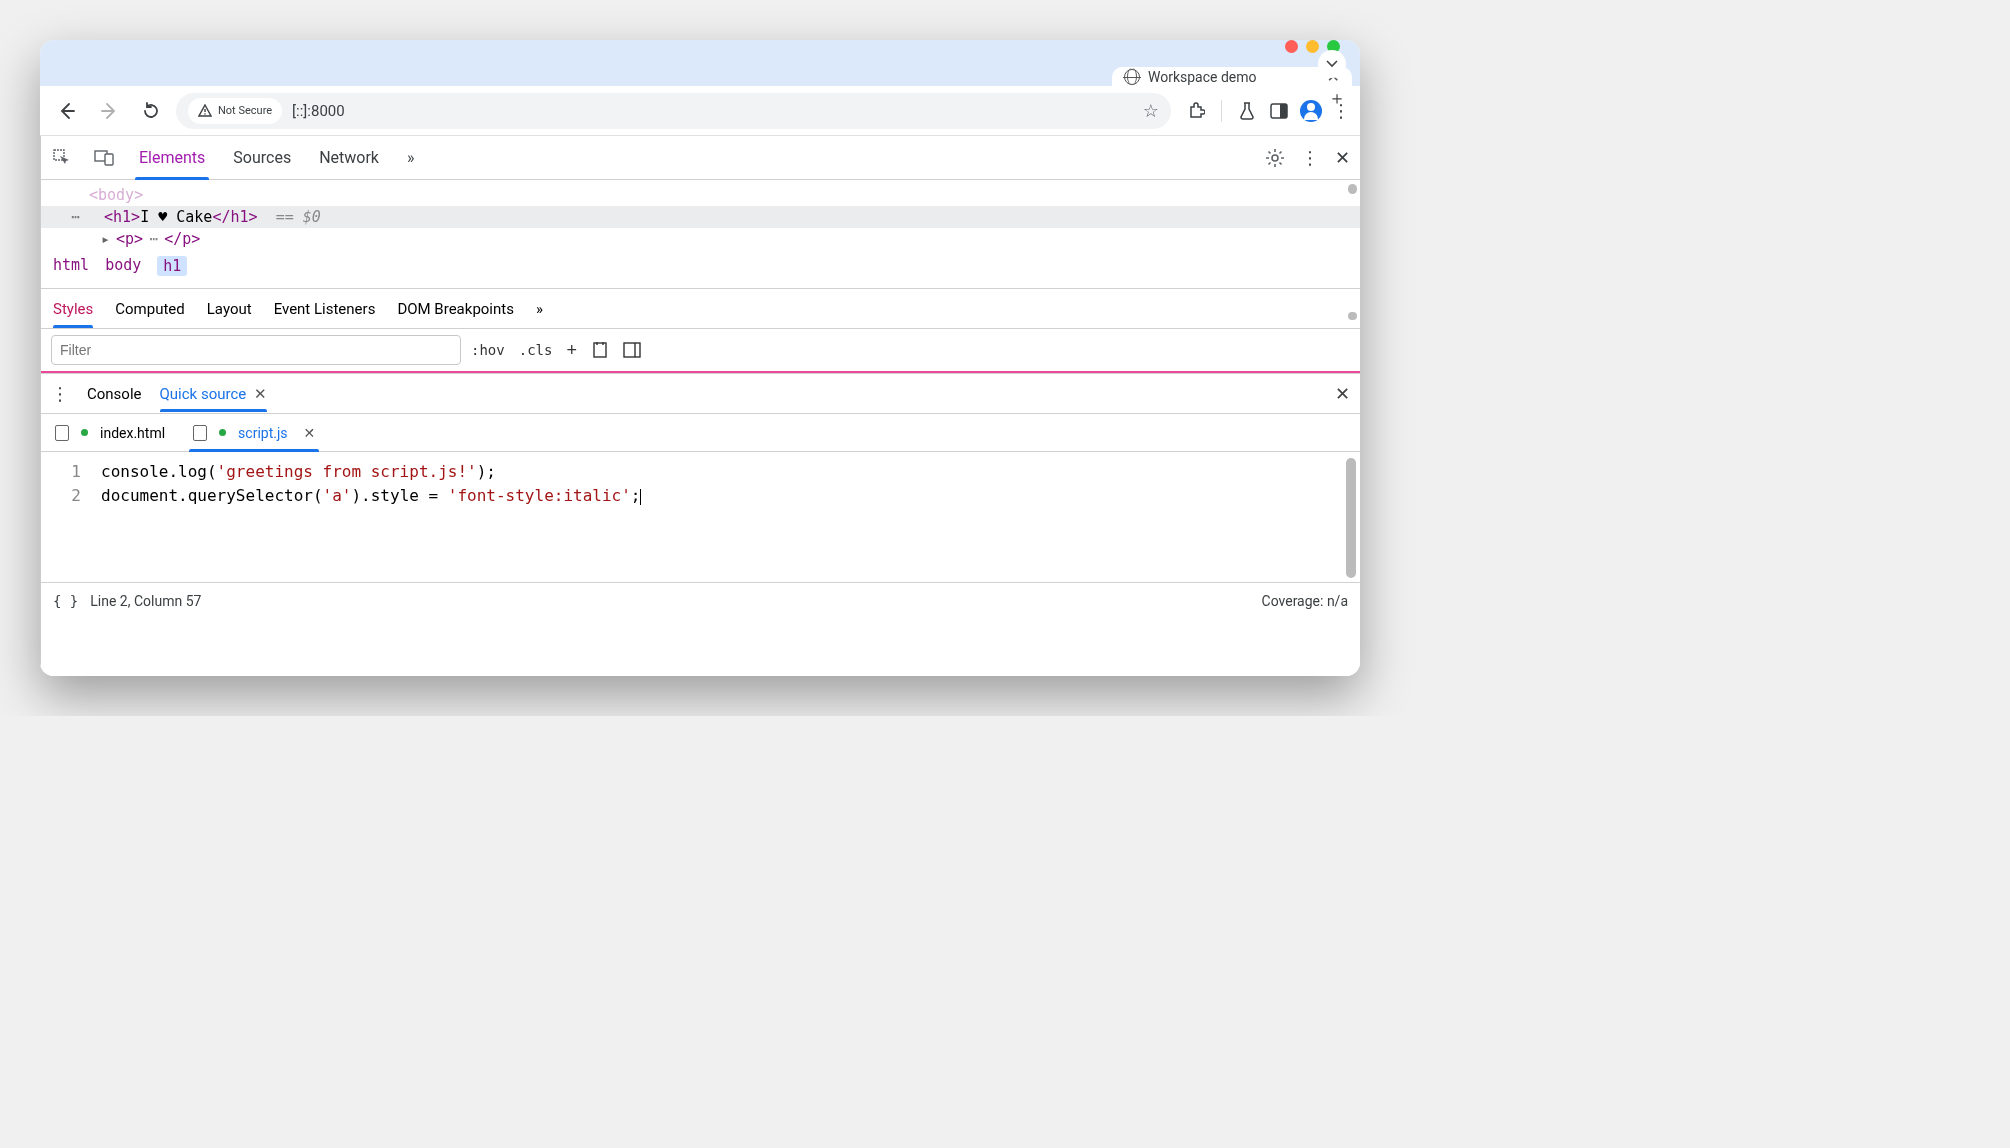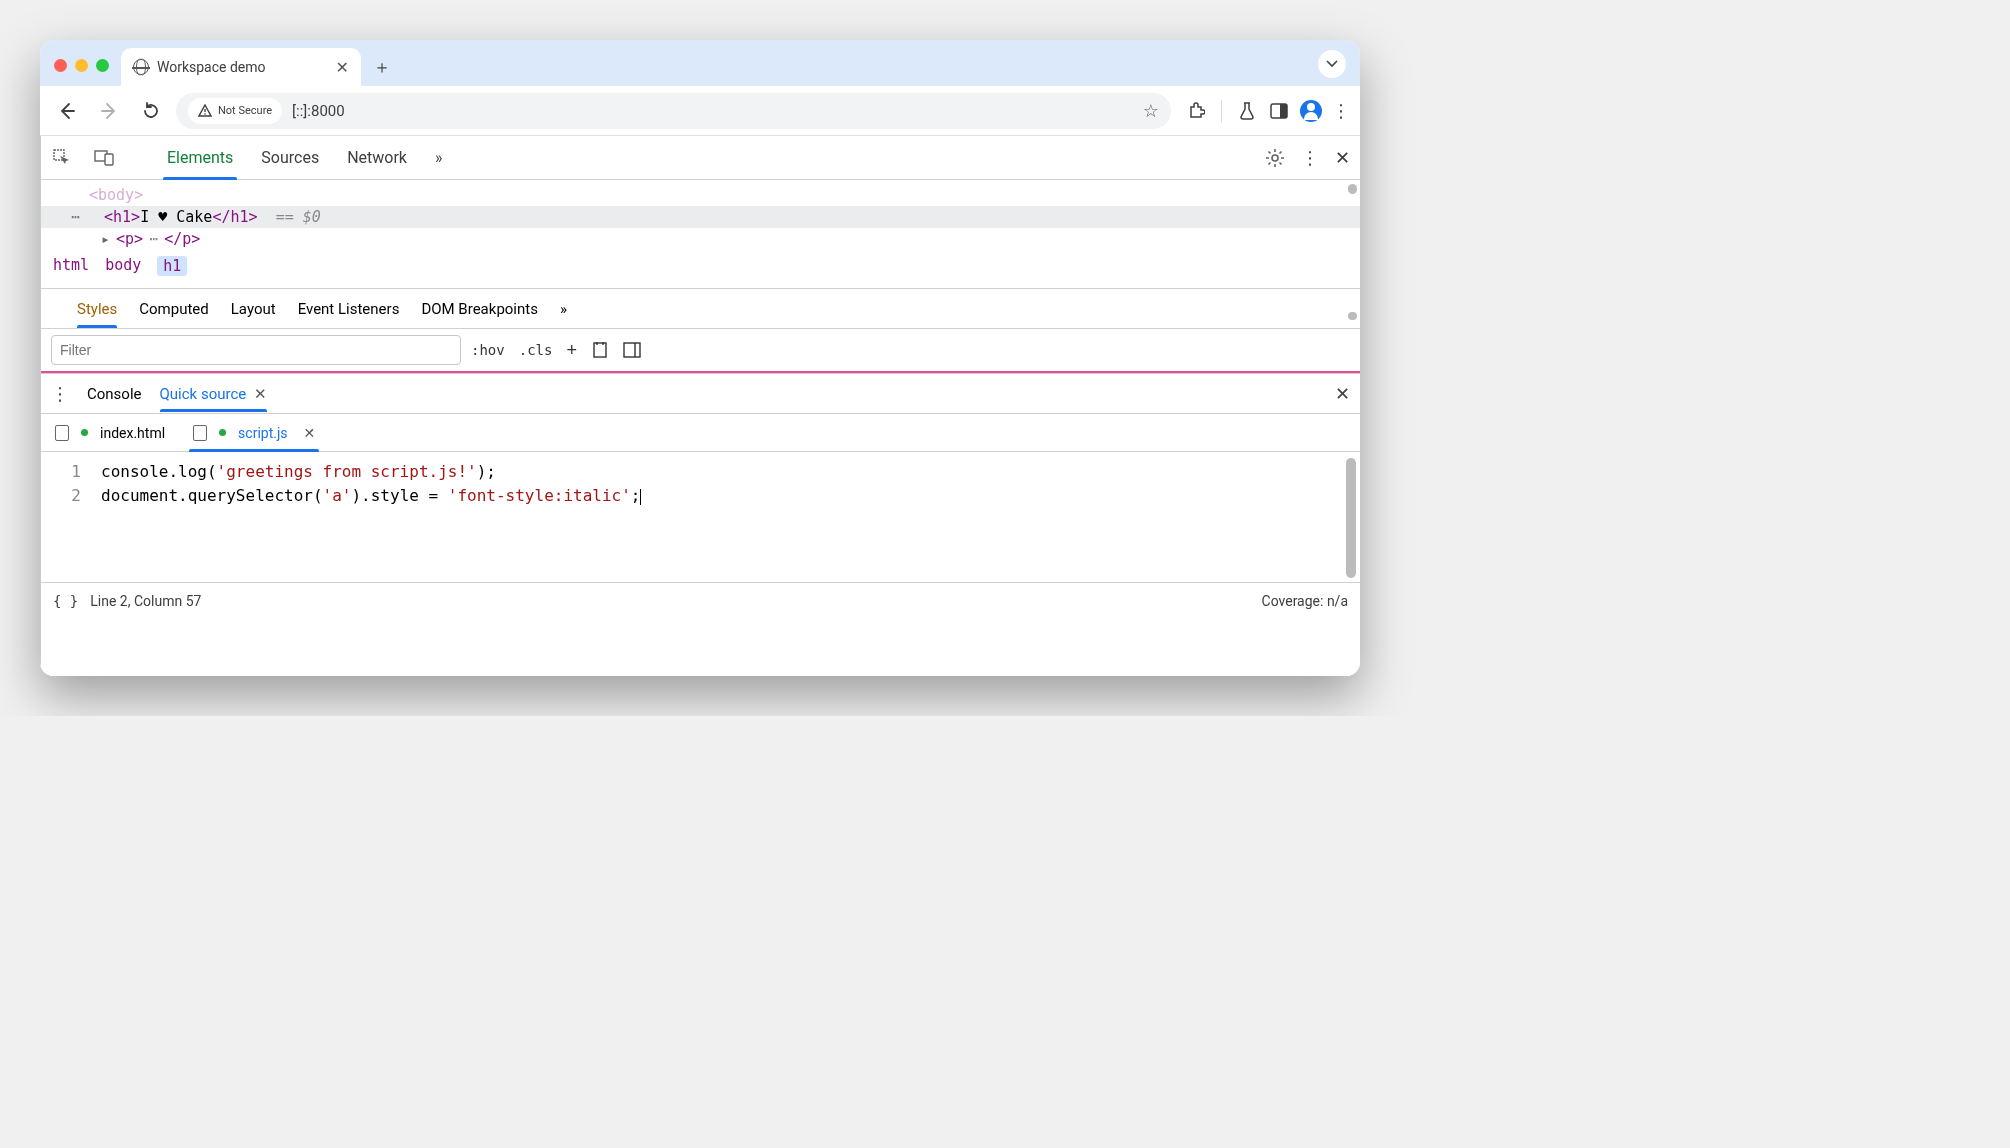--- a/index.html
+++ b/index.html
@@ -17,20 +17,21 @@
     position: relative;
   }
   
   .tab-strip {
     background: #dce9fb;
     height: 46px;
     display: flex;
     align-items: flex-end;
     padding: 0 8px;
     position: relative;
+    flex-direction: column;
   }
   .traffic-lights {
     display: flex;
     gap: 8px;
     align-items: center;
     margin: 0 12px 14px 6px;
   }
   .traffic-light { width: 13px; height: 13px; border-radius: 50%; }
   .tl-red { background: #ff5f57; }
   .tl-yellow { background: #febc2e; }
@@ -103,34 +104,34 @@
   .link-highlight { border:4px solid #1554ff; border-radius:18px; padding:0 6px; display:inline-block;}
 
   
   .devtools { flex:1; display:flex; flex-direction:column; border-left:1px solid #ccc; background:#fff; position:relative;}
   .dt-tabs {
     display:flex; align-items:center; height:44px; border-bottom:1px solid #d0d0d0;
     font-size:16px; color:#3c4043; padding:0 10px; gap:20px;
   }
   .dt-icon { width:22px; display:flex; align-items:center; justify-content:center; cursor:pointer;}
   .dt-tab { padding: 0 4px; height:100%; display:flex; align-items:center; cursor:pointer; position:relative;}
-  .dt-tab.active { color:#15803d;margin-left:28px; }
+  .dt-tab.active { color:#a21caf; }
   .dt-tab.active::after{content:"";position:absolute;left:0;right:0;bottom:-1px;height:3px;background:#1a73e8;border-radius:2px 2px 0 0;}
   .dt-right { margin-left:auto; display:flex; gap:16px; align-items:center;}
   .dom-panel { font-family: Menlo, Consolas, monospace; font-size:15px; padding: 4px 0 6px 0; border-bottom:1px solid #d0d0d0;}
   .dom-row { padding: 2px 10px; display:flex; align-items:center; gap:6px; }
   .dom-row.selected { background:#ebecee; }
   .dom-row .more{color:#777;}
   .tag-name{color:#881280;}
   .tag-text{color:#000;}
   .eq0{color:#888;font-style:italic;}
   .breadcrumb { padding:6px 12px; display:flex; gap:16px; font-size:15px; color:#881280; }
   .breadcrumb span.sel{ background:#cfe2ff; padding:1px 6px; border-radius:3px;}
   .styles-tabs{display:flex;gap:22px;padding:0 12px;height:40px;align-items:center;border-bottom:1px solid #d0d0d0;font-size:15px;}
-  .styles-tabs .active{color:#a16207;position:relative;margin-left:24px;}
+  .styles-tabs .active{color:#be185d;position:relative;}
   .styles-tabs .active::after{content:"";position:absolute;left:0;right:0;bottom:-10px;height:3px;background:#1a73e8;border-radius:2px 2px 0 0;}
   .styles-toolbar{display:flex;align-items:center;gap:10px;padding:6px 10px;border-bottom:2px solid #ec4899;}
   .filter-input{flex:0 0 410px;height:30px;border:1px solid #c8c8c8;border-radius:4px;padding:0 8px;font-size:14px;color:#777;}
   .styles-actions{display:flex;gap:14px;align-items:center;font-family:Menlo,monospace;font-size:14px;color:#333;}
   .styles-actions .btn{cursor:pointer;}
 
   .drawer{border-top:1px solid #d0d0d0;}
   .drawer-tabs{display:flex;align-items:center;height:40px;padding:0 10px;gap:18px;font-size:15px;border-bottom:1px solid #d0d0d0;}
   .drawer-tabs .active{color:#1a73e8;position:relative;}
   .drawer-tabs .active::after{content:"";position:absolute;left:0;right:0;bottom:-9px;height:3px;background:#1a73e8;border-radius:2px 2px 0 0;}

